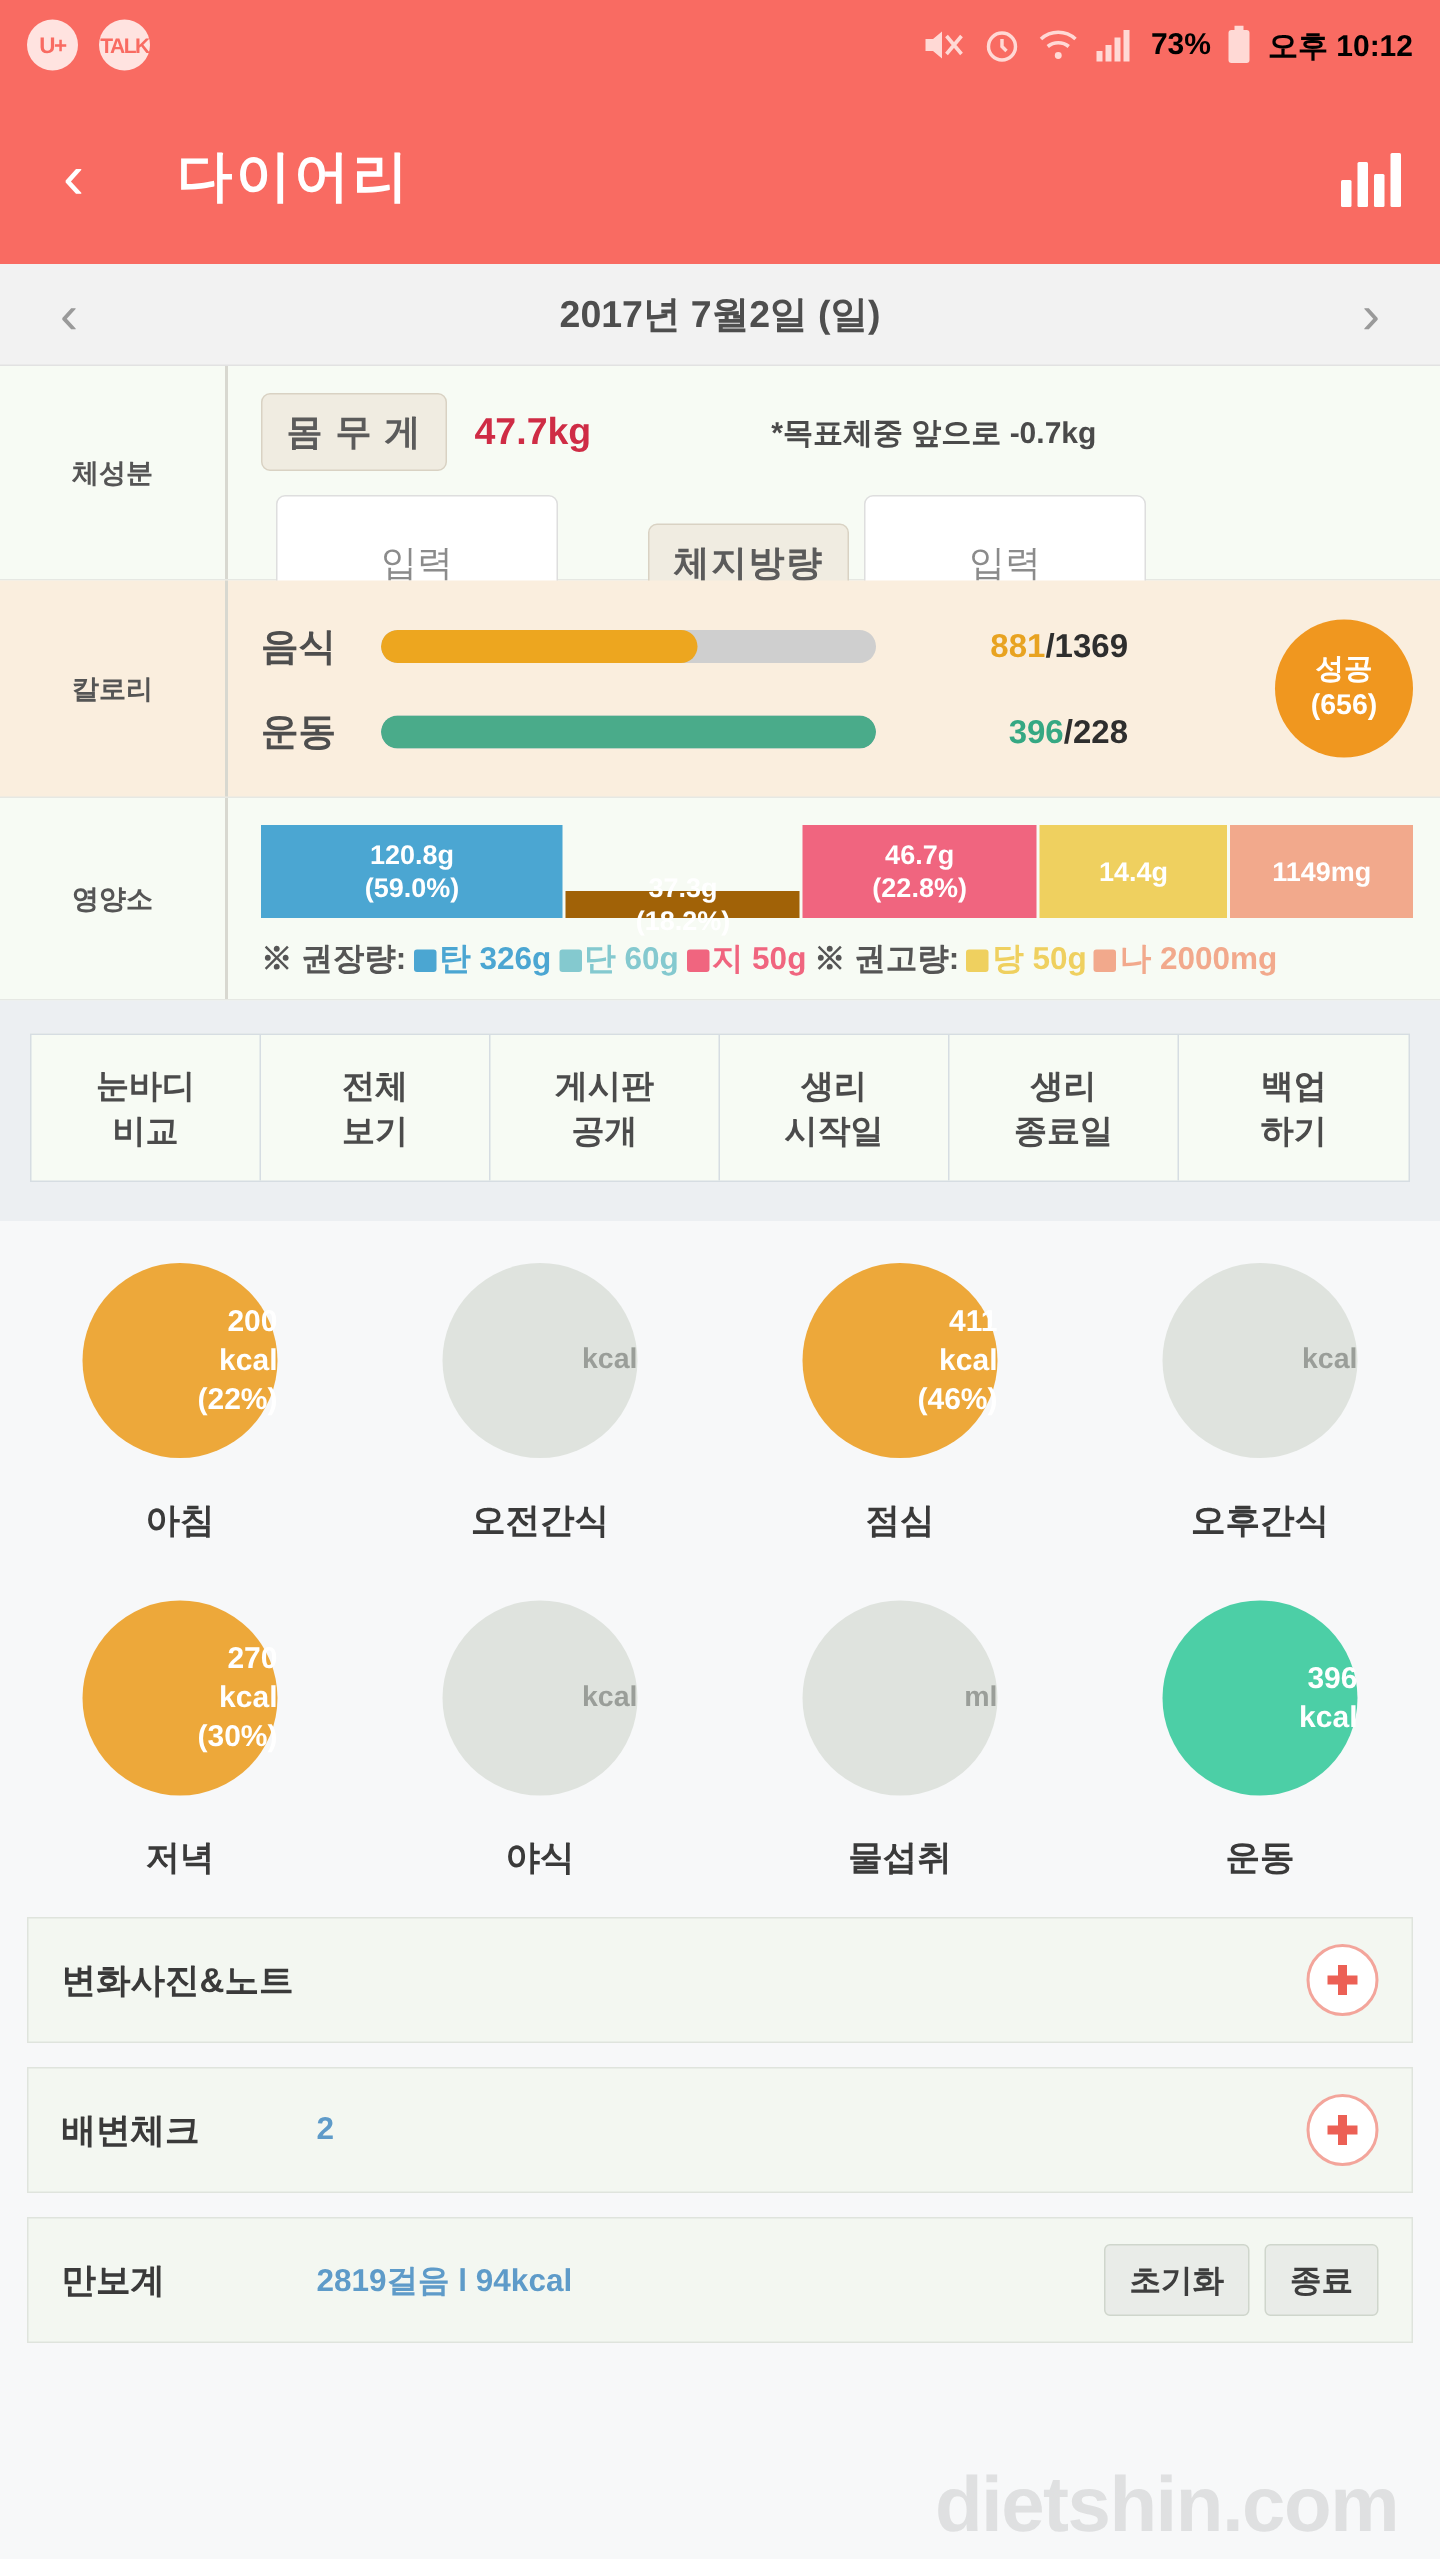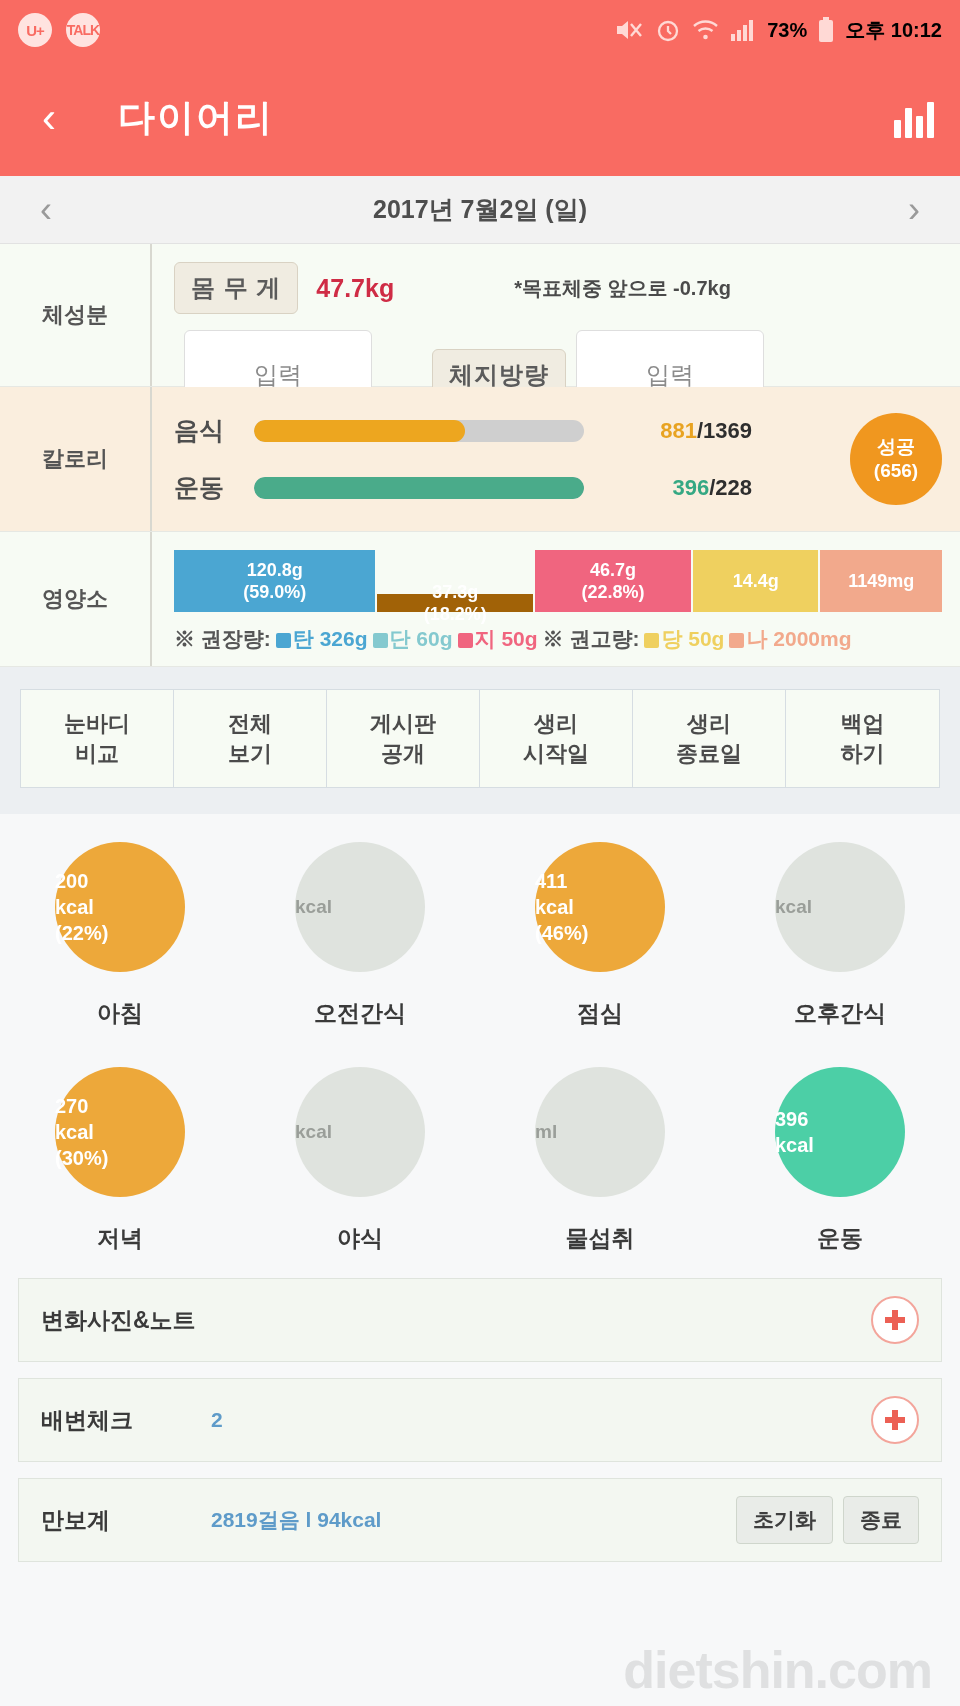--- a/index.html
+++ b/index.html
@@ -48,21 +48,21 @@
     height:68px; background:#f2f2f2; display:flex; align-items:center;
     padding:0 26px; border-bottom:1px solid #e2e2e2;
   }
   .date-arrow { color:#9a9a9a; font-size:36px; font-weight:300; width:40px; text-align:center; line-height:1; }
   .date-label { flex:1; text-align:center; font-size:25px; font-weight:bold; color:#4e4e4e; }
 
   
   .section { display:flex; border-bottom:1px solid #e6e8e3; }
   .sec-label {
     width:150px; flex:0 0 150px; display:flex; align-items:center; justify-content:center;
-    font-size:22px; font-weight:bold; color:#555;
+    font-size:18px; font-weight:bold; color:#555;
   }
   .sec-body { flex:1; border-left:2px solid #d8d8d0; padding:18px 18px 18px 22px; }
 
   
   .body-comp { background:#f7fbf4; height:143px; }
   .bc-row { display:flex; align-items:center; }
   .bc-row + .bc-row { margin-top:16px; }
   .pill-label {
     background:#f0ece1; border:1px solid #d9d2c3; border-radius:6px;
     font-size:24px; font-weight:bold; color:#5b5b5b;
@@ -123,21 +123,21 @@
     font-size:22px; font-weight:bold; color:#4b4b4b; line-height:1.35;
   }
   .tabcell:last-child { border-right:none; }
 
   
   .meals { background:#f7f8f9; padding:28px 0 10px 0; }
   .meal-row { display:grid; grid-template-columns:repeat(4,1fr); }
   .meal-cell { display:flex; flex-direction:column; align-items:center; }
   .bubble {
     width:130px; height:130px; border-radius:50%;
-    display:flex; flex-direction:column; align-items:flex-start; justify-content:center;
+    display:flex; flex-direction:column; align-items:flex-end; justify-content:center;
     line-height:1.3; text-align:center;
   }
   .bubble.filled { background:#eda83a; color:#ffffff; font-size:20px; font-weight:bold; }
   .bubble.green { background:#4ccfa6; color:#ffffff; font-size:20px; font-weight:bold; }
   .bubble.empty { background:#dfe3de; color:#9a9e99; font-size:19px; font-weight:bold; }
   .meal-name { margin-top:26px; font-size:23px; font-weight:bold; color:#3a3a3a; }
   .meal-row.second { margin-top:38px; }
 
   
   .botwrap { padding:14px 18px 0 18px; }

